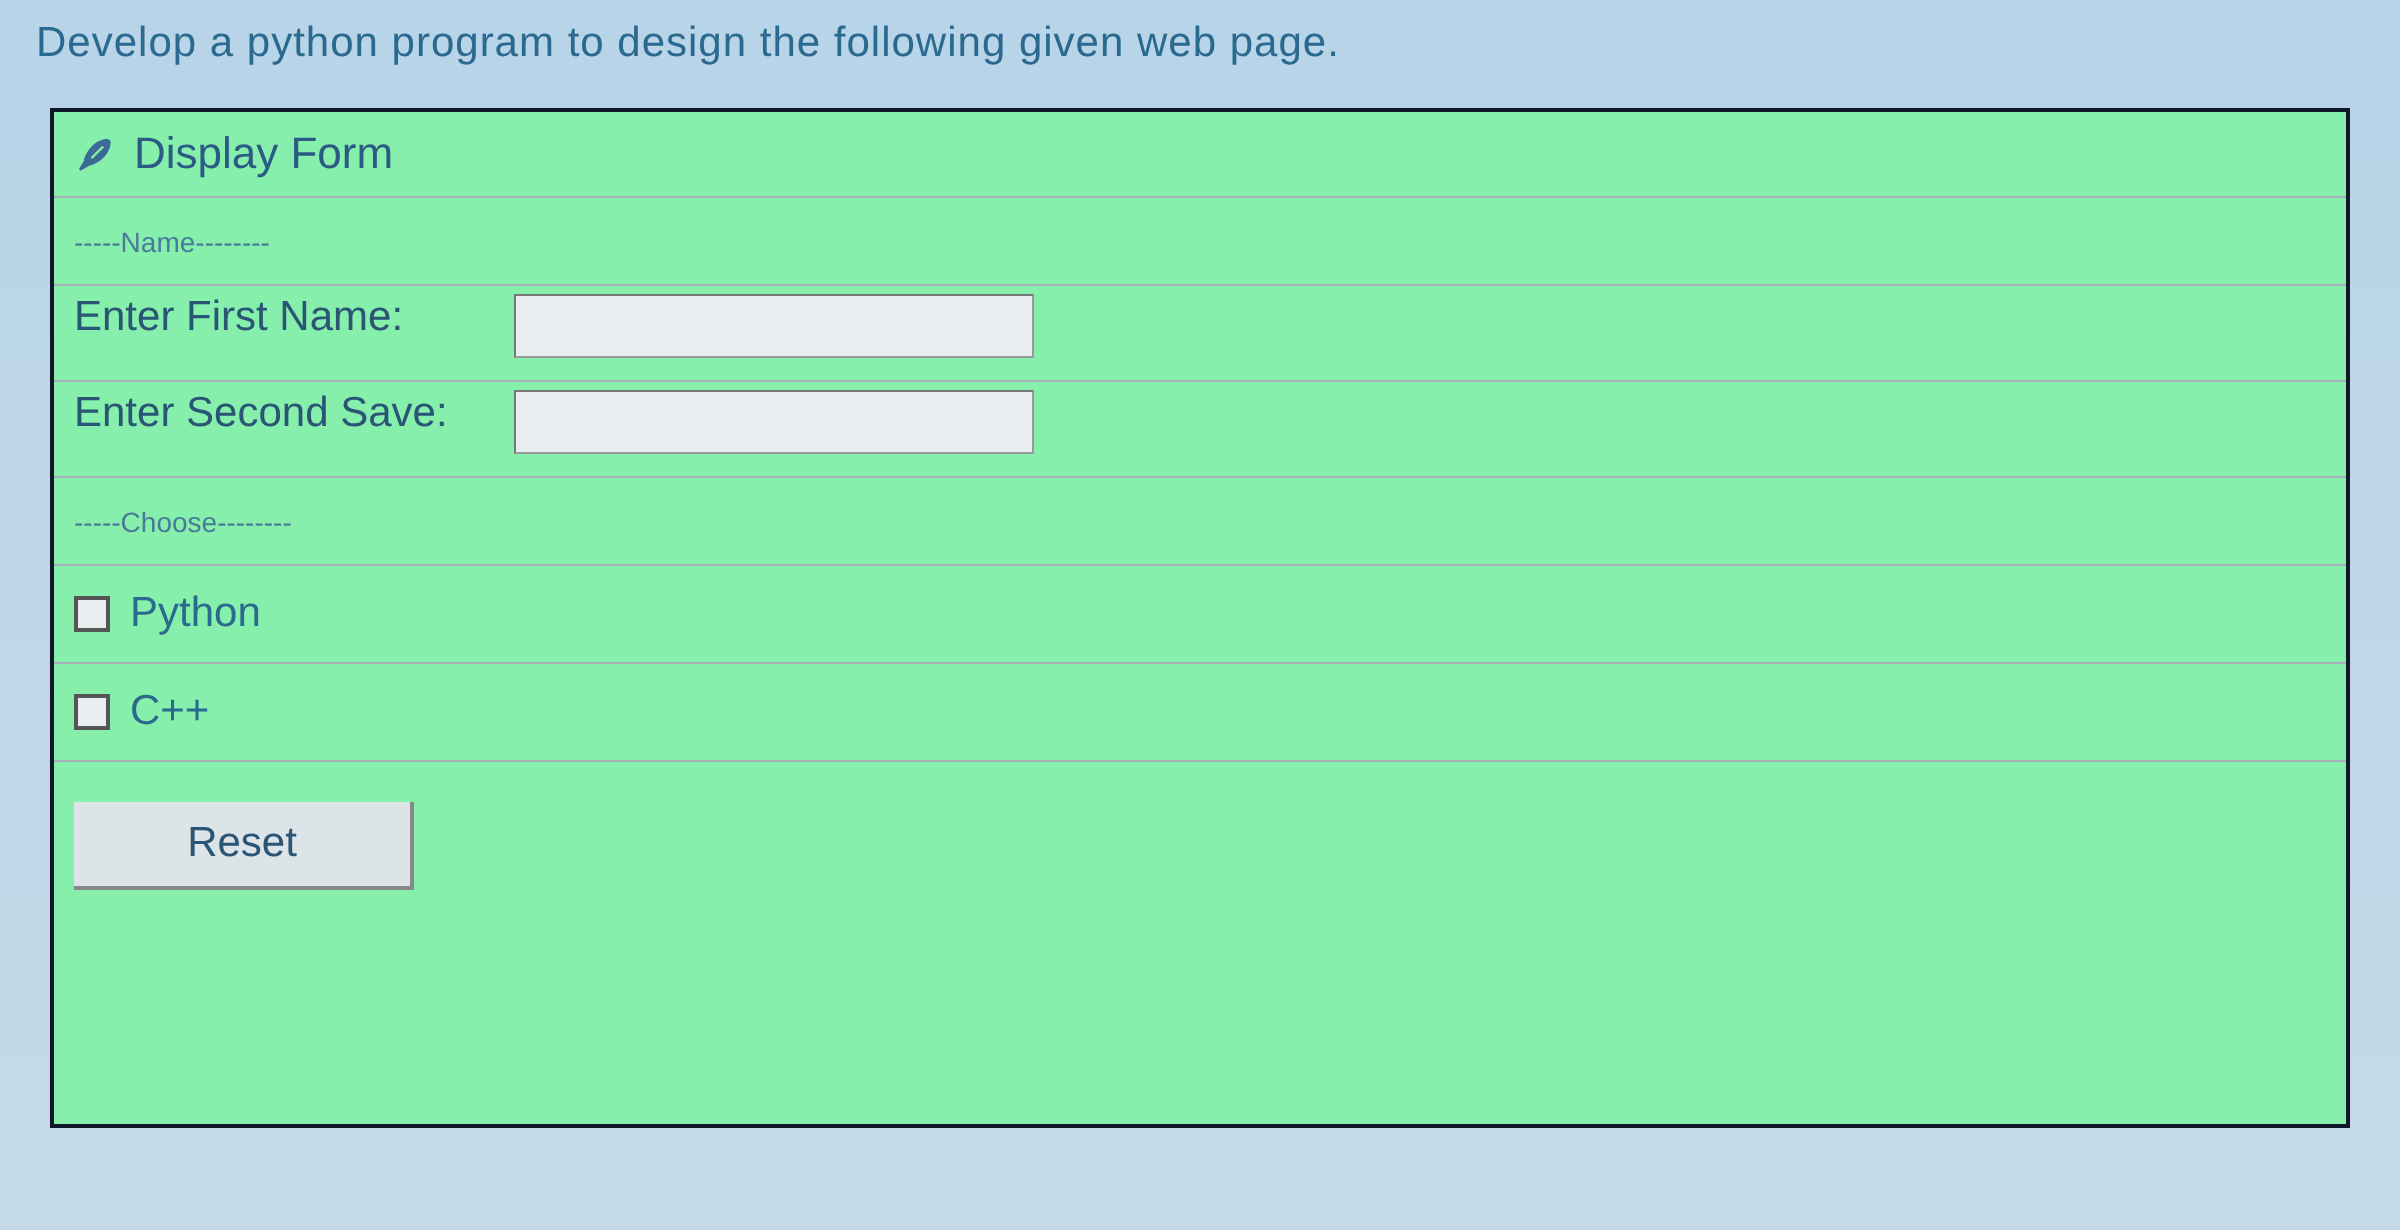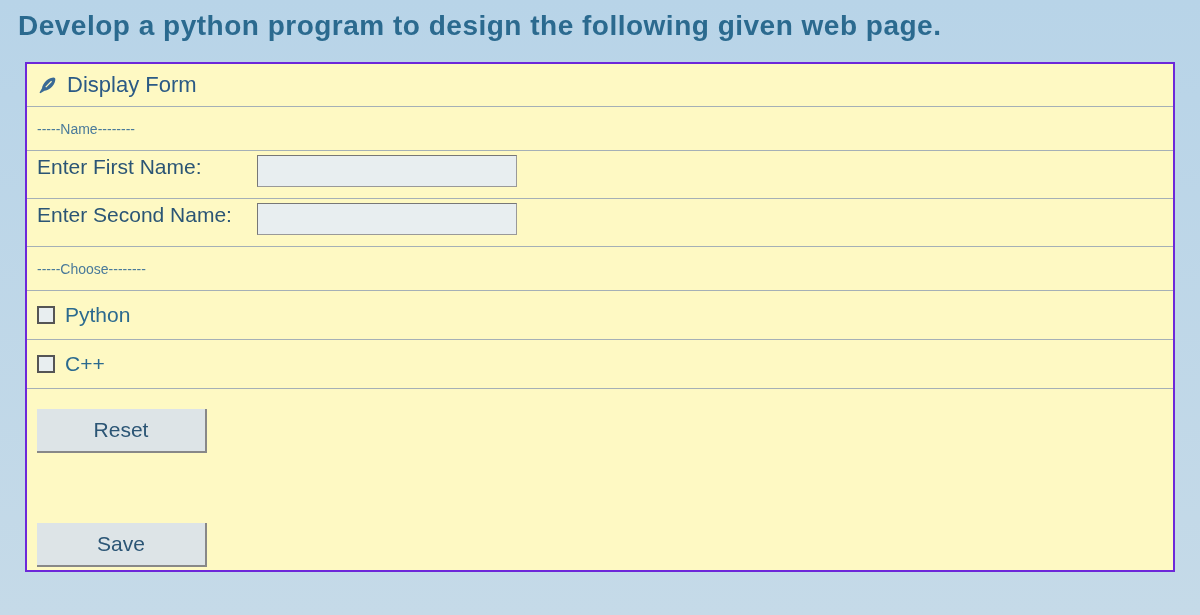--- a/index.html
+++ b/index.html
@@ -8,30 +8,30 @@
       padding: 0;
     }
     body {
       width: 1200px;
       height: 615px;
       background: linear-gradient(to bottom, #b8d4e8 0%, #c5dae8 100%);
       font-family: Arial, sans-serif;
       overflow: hidden;
     }
     .question-text {
-      font-size: 28px;
+      font-size: 21px;
       color: #2b6a8f;
       padding: 10px 18px 15px 18px;
-      font-weight: 700;
+      font-weight: 400;
       letter-spacing: 0.5px;
     }
     .form-container {
       margin: 5px 25px 20px 25px;
-      border: 2px solid #6d28d9;
-      background: #fef9c3;
+      border: 2px solid #0f172a;
+      background: #86efac;
       padding: 0;
       height: 510px;
     }
     .window-title {
       display: flex;
       align-items: center;
       padding: 8px 10px;
       font-size: 22px;
       color: #2b5a85;
     }
@@ -125,33 +125,32 @@
   </div>
 
   <div class="section-header">-----Name--------</div>
 
   <div class="row">
     <span class="field-label">Enter First Name:</span>
     <input type="text" class="text-input" value="" style="">
   </div>
 
   <div class="row">
-    <span class="field-label">Enter Second Name:</span>
+    <span class="field-label">Enter Second Save:</span>
     <input type="text" class="text-input" value="" style="">
   </div>
 
   <div class="section-header">-----Choose--------</div>
 
   <div class="checkbox-row">
     <span class="checkbox"></span>
     <span class="checkbox-label">Python</span>
   </div>
 
   <div class="checkbox-row">
     <span class="checkbox"></span>
     <span class="checkbox-label">C++</span>
   </div>
 
   <div class="button-row">
     <button class="btn">Reset</button>
-    <button class="btn">Save</button>
   </div>
 </div>
 
 </body></html>

